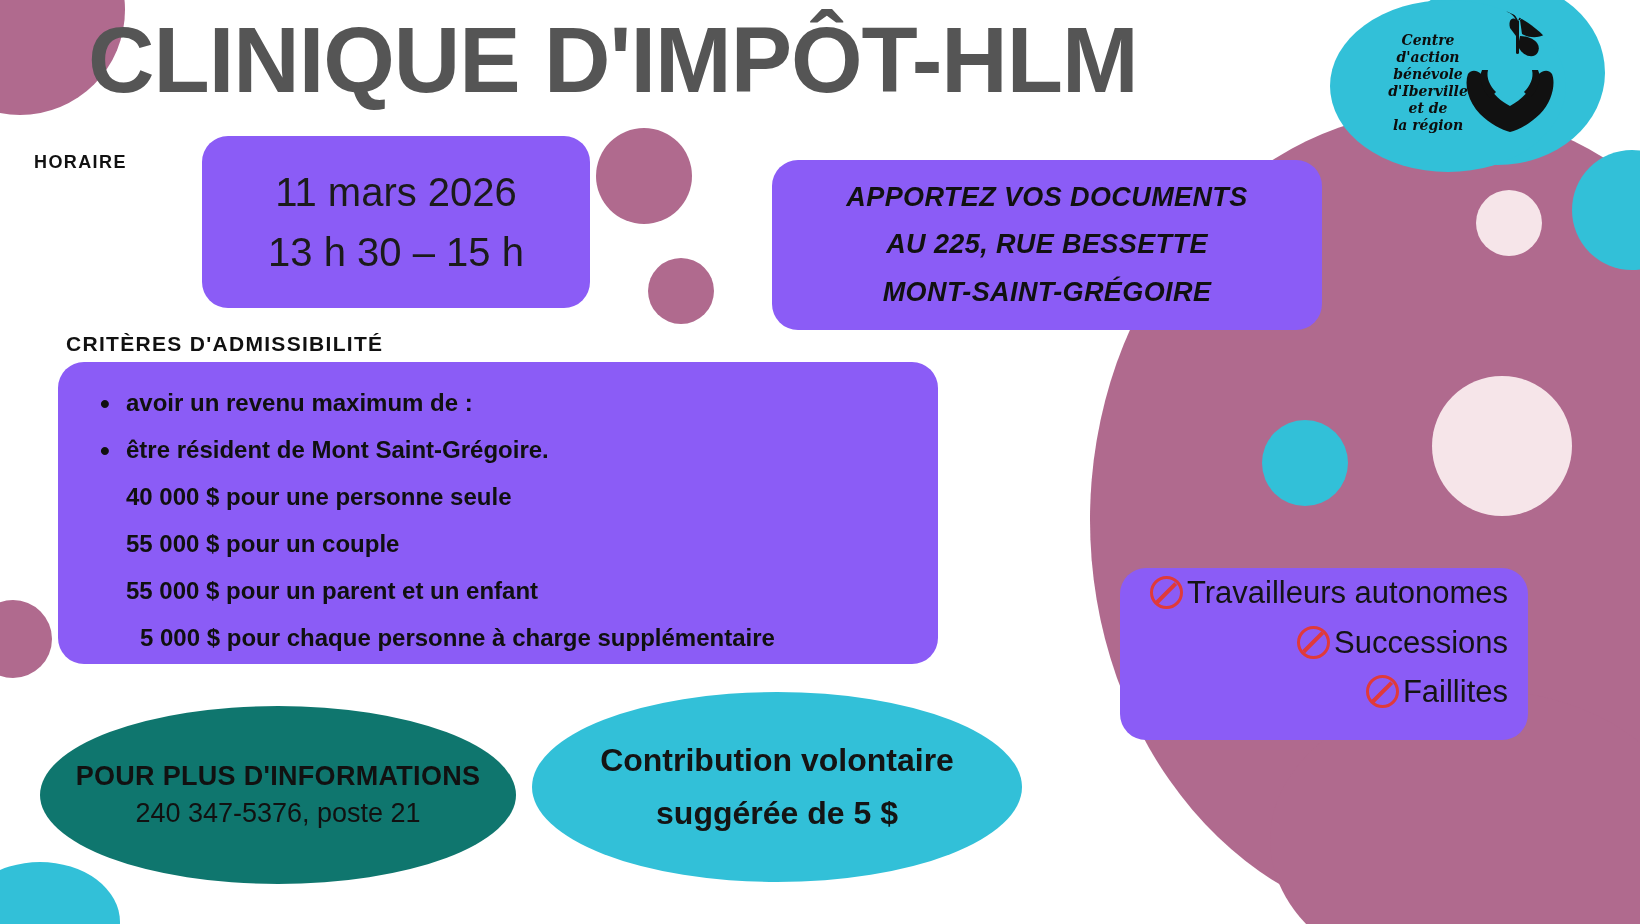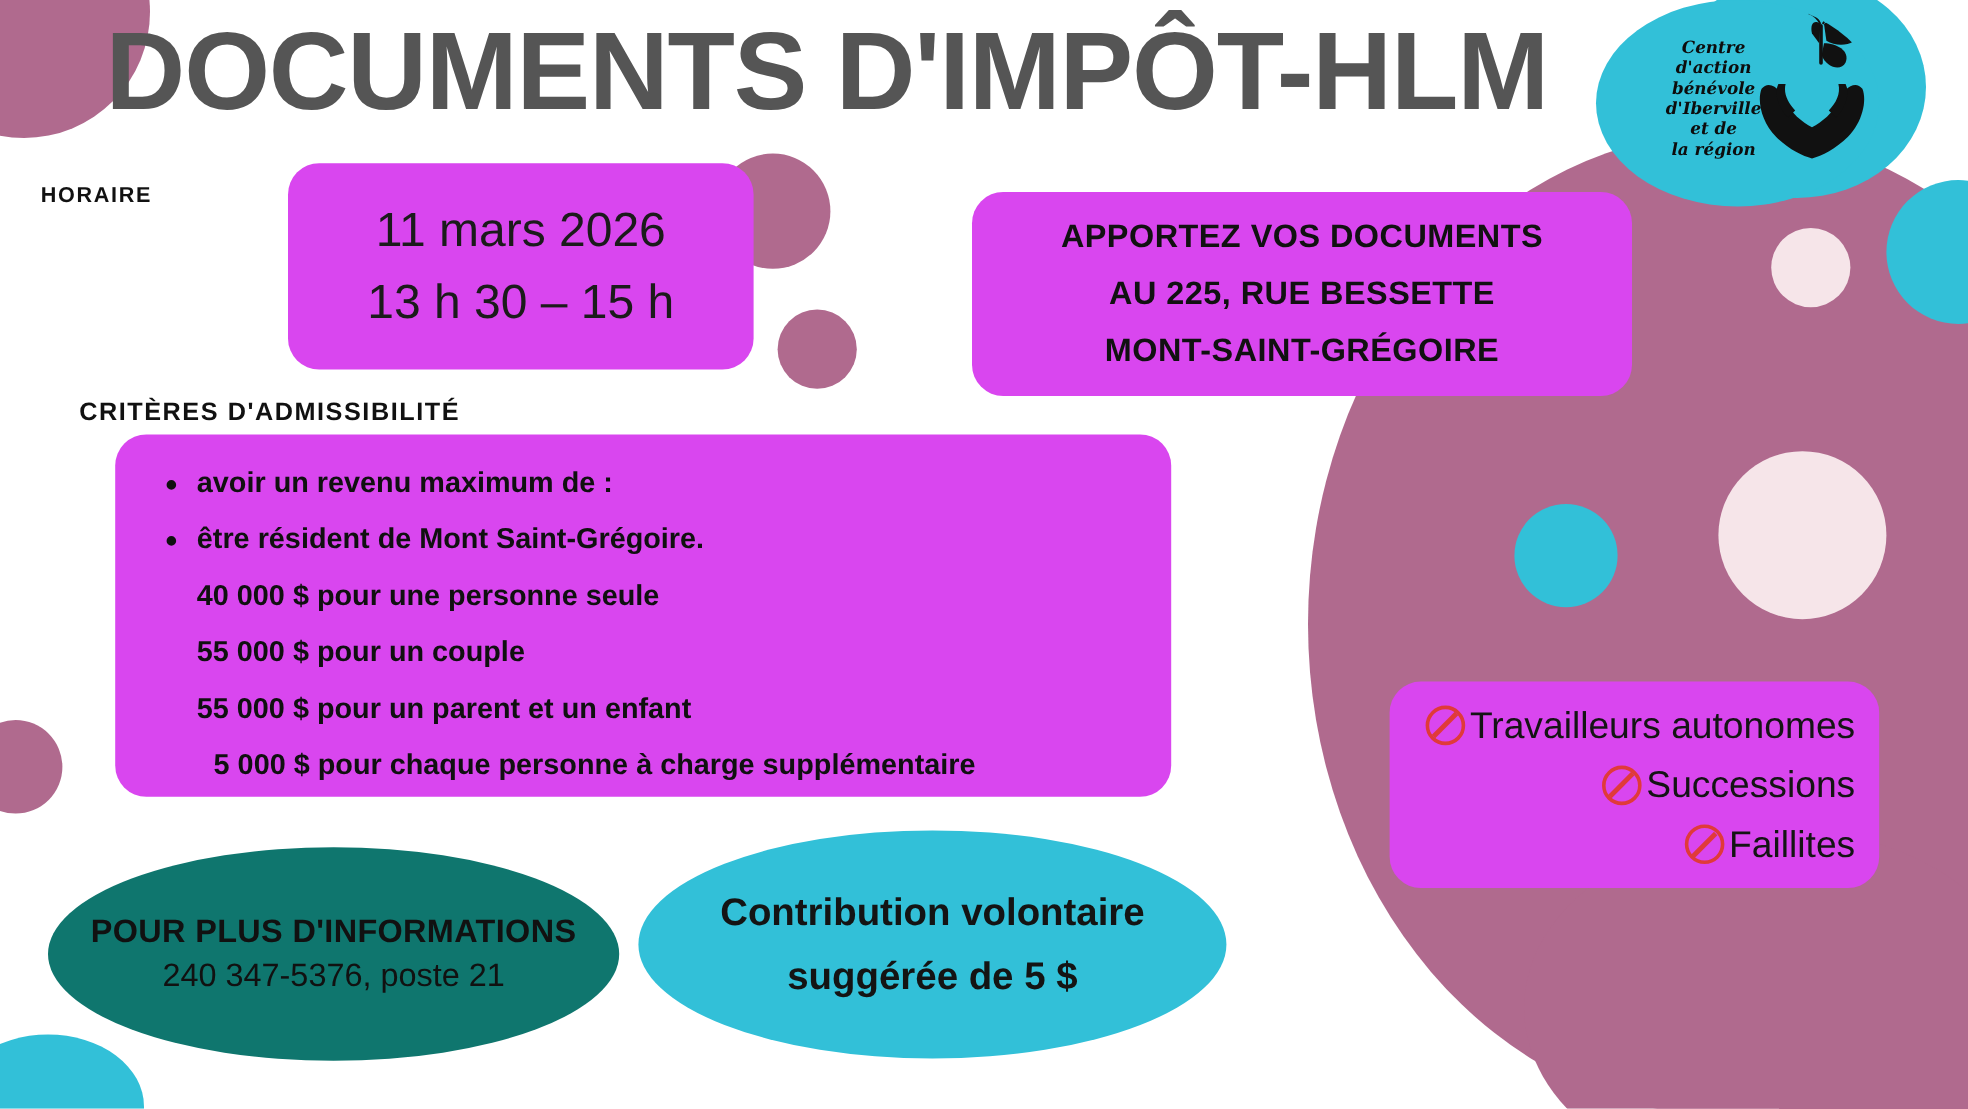--- a/index.html
+++ b/index.html
@@ -79,42 +79,41 @@
     top: 332px;
     font-size: 21px;
     font-weight: bold;
     letter-spacing: 1.3px;
     color: #111111;
   }
 
   
   .card {
     position: absolute;
-    background: #d946ef;
+    background: #8b5cf6;
     border-radius: 26px;
     box-sizing: border-box;
-    margin-left: 38px;
   }
   .card-schedule {
     left: 202px; top: 136px; width: 388px; height: 172px;
     display: flex; flex-direction: column;
     align-items: center; justify-content: center;
     font-size: 40px; color: #1b1b1b;
     line-height: 1.5;
   }
   .card-schedule div { white-space: nowrap; }
 
   .card-docs {
     left: 772px; top: 160px; width: 550px; height: 170px;
     display: flex; flex-direction: column;
     align-items: center; justify-content: center;
     font-weight: bold; font-size: 27px; color: #111111;
     line-height: 1.75; letter-spacing: .4px;
   }
-  .card-docs div { white-space: nowrap; }
+  .card-docs div { white-space: nowrap; font-style: italic; }
 
   .card-criteria {
     left: 58px; top: 362px; width: 880px; height: 302px;
     padding: 26px 34px 0 34px;
     font-weight: bold; font-size: 24px; color: #101010;
   }
   .crit-list { margin: 0; padding: 0; list-style: none; }
   .crit-list li {
     position: relative;
     padding-left: 34px;
@@ -126,21 +125,21 @@
     position: absolute;
     left: 8px; top: -2px;
     font-size: 28px;
   }
   .crit-sub { padding-left: 34px; margin-bottom: 17px; line-height: 1.25; }
   .crit-sub.indent { padding-left: 48px; }
 
   .card-exclusions {
     left: 1120px; top: 568px; width: 408px; height: 172px;
     display: flex; flex-direction: column;
-    align-items: flex-end; justify-content: center;
+    align-items: flex-end; justify-content: flex-start;
     padding-right: 20px;
     font-size: 31px; color: #141414; line-height: 1.6;
   }
   .excl-row { display: flex; align-items: center; white-space: nowrap; }
   .no-icon {
     display: inline-block;
     width: 27px; height: 27px;
     border: 3.5px solid #e03a3a;
     border-radius: 50%;
     position: relative;
@@ -217,21 +216,21 @@
   <div class="blob blob-cyan  b7"></div>
   <div class="blob blob-cyan  b8"></div>
   <div class="blob blob-pink  b9"></div>
   <div class="blob blob-pink  b10"></div>
   <div class="blob blob-cyan  b11"></div>
   <div class="blob blob-mauve b2"></div>
   <div class="blob blob-mauve b3"></div>
   <div class="blob blob-mauve b4"></div>
   <div class="blob blob-cyan  b12"></div>
 
-  <div class="title">DOCUMENTS D'IMPÔT-HLM</div>
+  <div class="title">CLINIQUE D'IMPÔT-HLM</div>
 
   <div class="logo">
     <div class="logo-text">
       <div>Centre d'action</div>
       <div>bénévole</div>
       <div>d'Iberville</div>
       <div>et de</div>
       <div>la région</div>
     </div>
     <svg class="logo-art" width="96" height="136" viewBox="0 0 96 136">

